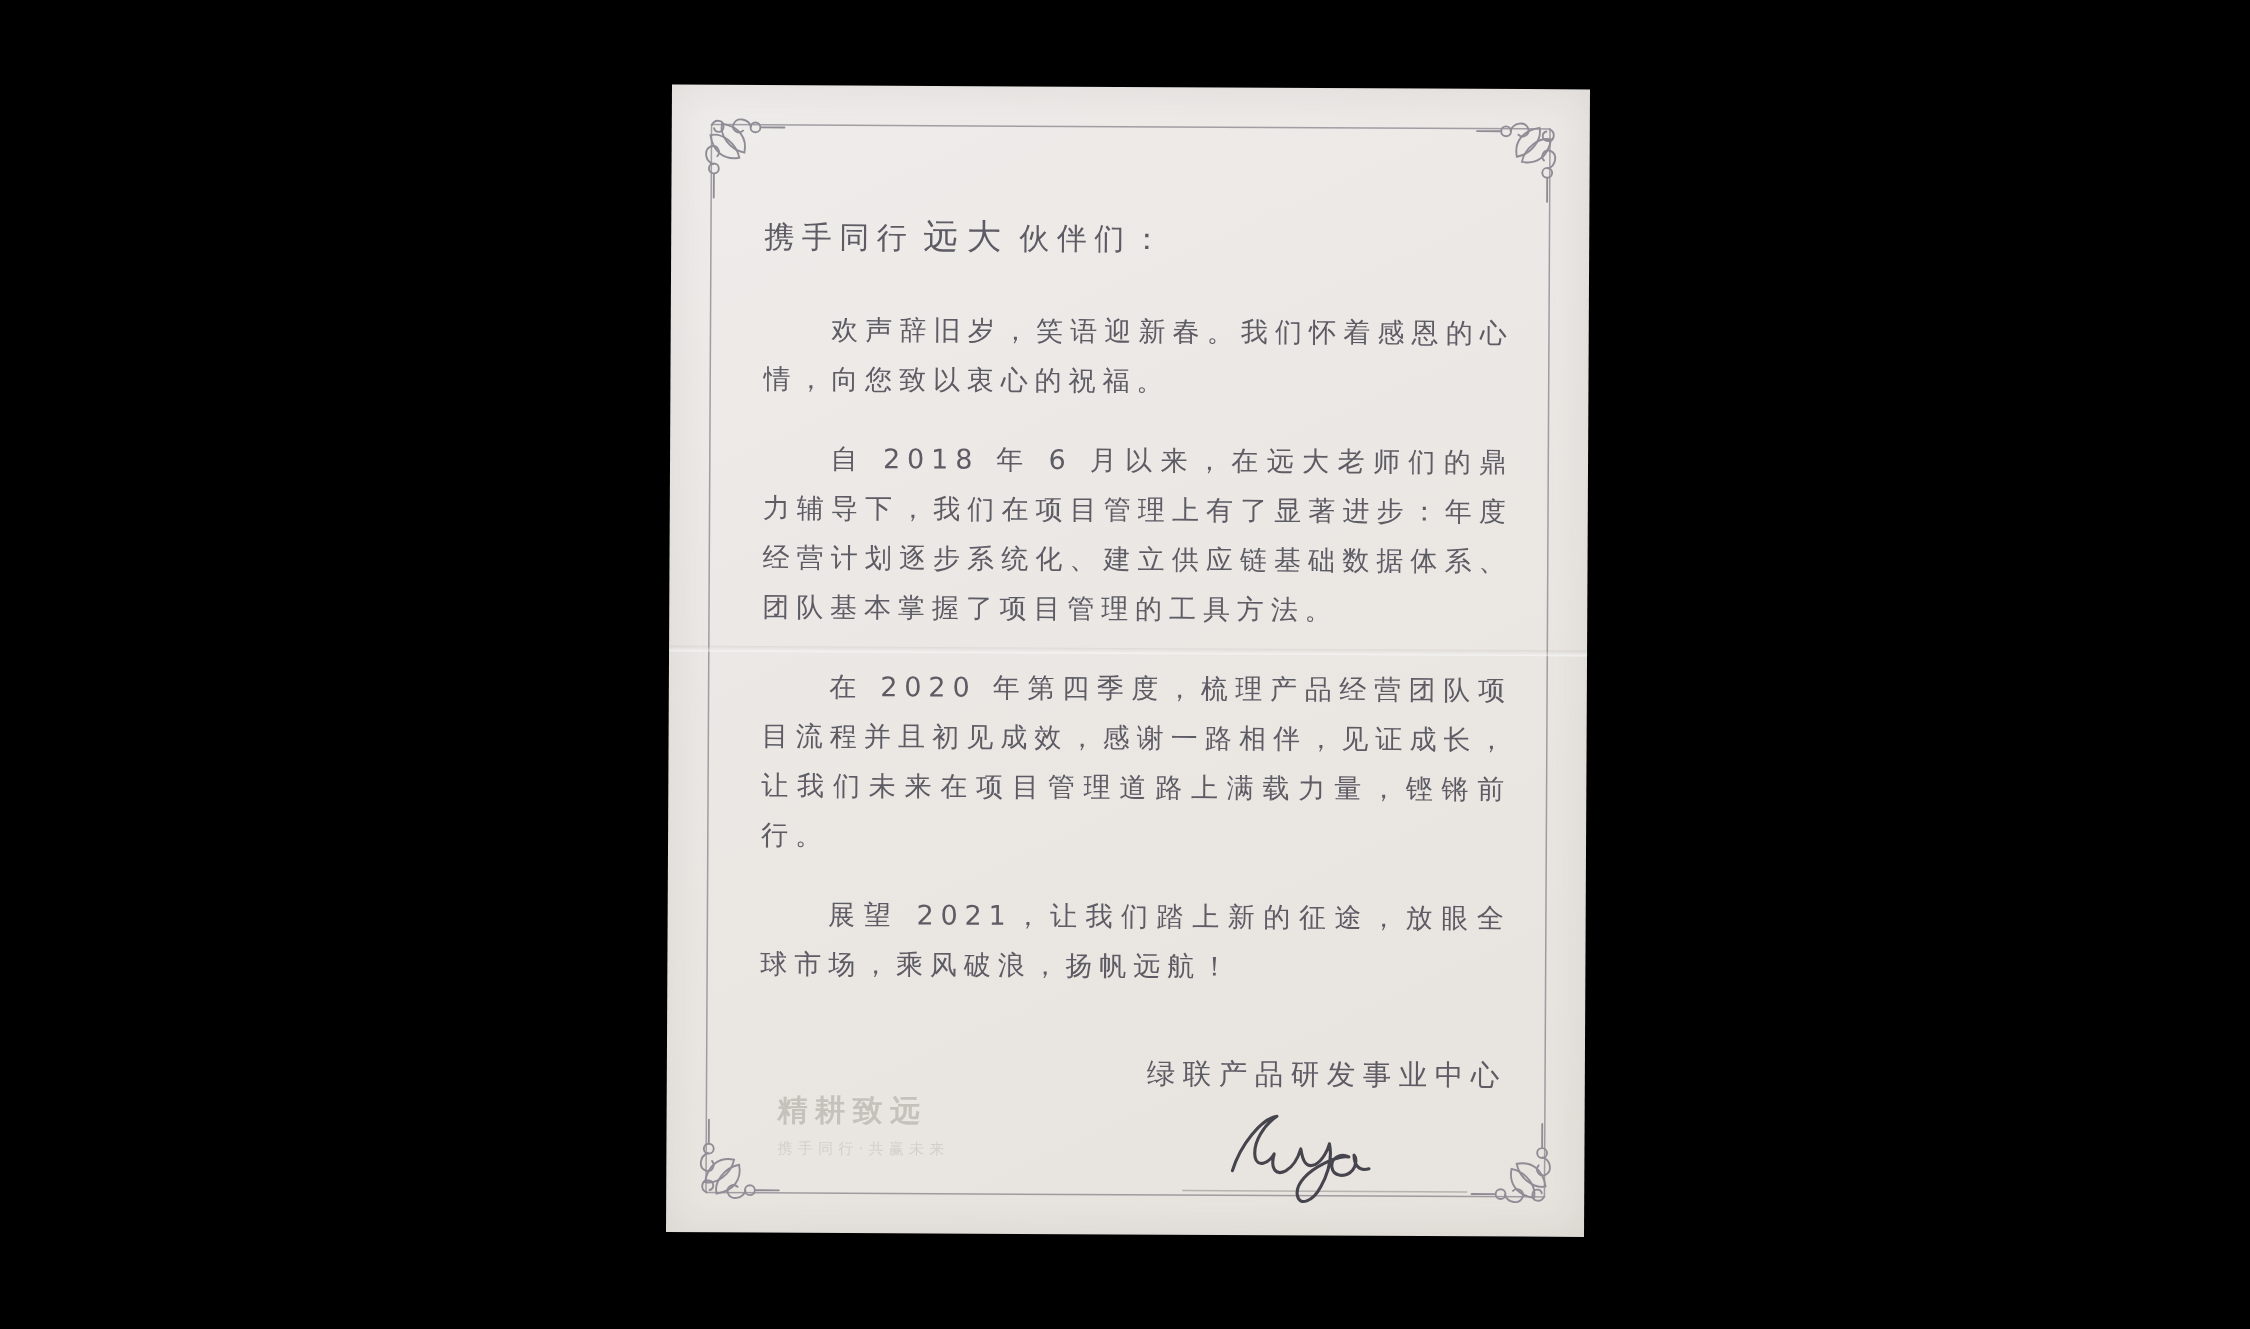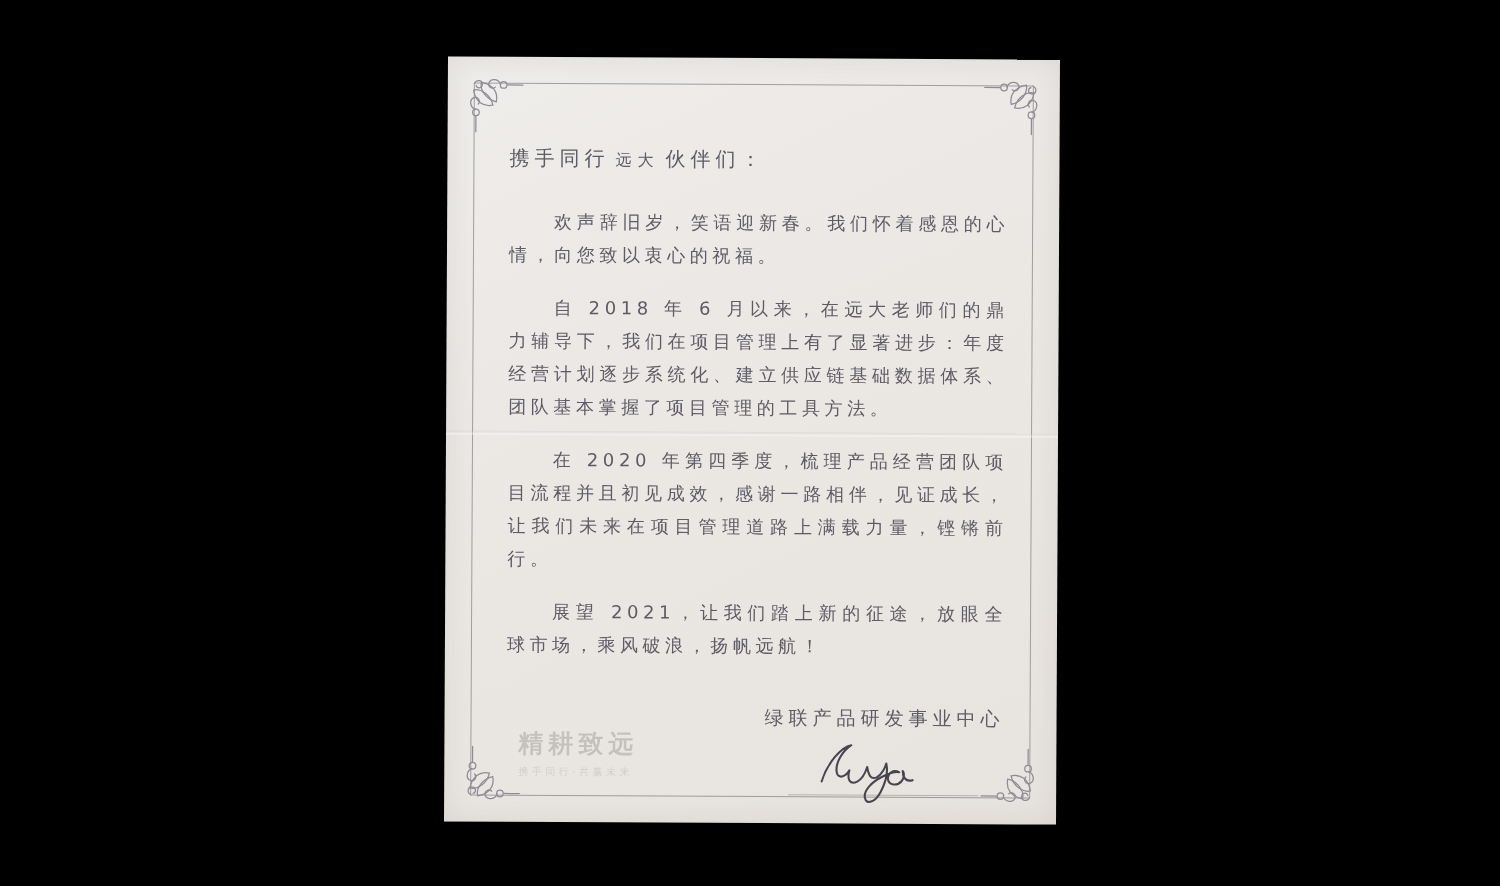--- a/index.html
+++ b/index.html
@@ -53,21 +53,21 @@
     color: #5d5b64;
   }
   .salutation {
     margin: 0 0 29px 0;
     font-size: 20px;
     letter-spacing: 5px;
     line-height: 33px;
     white-space: nowrap;
   }
   .salutation .hl {
-    font-size: 16px;
+    font-size: 23px;
     letter-spacing: 6px;
     padding: 0 6px;
   }
   .para {
     margin: 0;
     font-size: 18px;
     letter-spacing: 4.6px;
     line-height: 33px;
     text-indent: 45px;
     text-align: justify;
@@ -102,21 +102,21 @@
     right: 28px; top: 58px;
     width: 190px; height: 1px;
     background: rgba(150,146,140,0.6);
   }
   .watermark {
     position: absolute;
     left: 74px; top: 670px;
     user-select: none;
   }
   .wm-title {
-    font-size: 25px;
+    font-size: 20px;
     font-weight: bold;
     letter-spacing: 5px;
     color: #c5c2bc;
     text-shadow: 0 0 1px rgba(255,255,255,0.4);
   }
   .wm-tagline {
     margin-top: 5px;
     font-size: 10px;
     letter-spacing: 3.5px;
     color: #d3d0ca;

